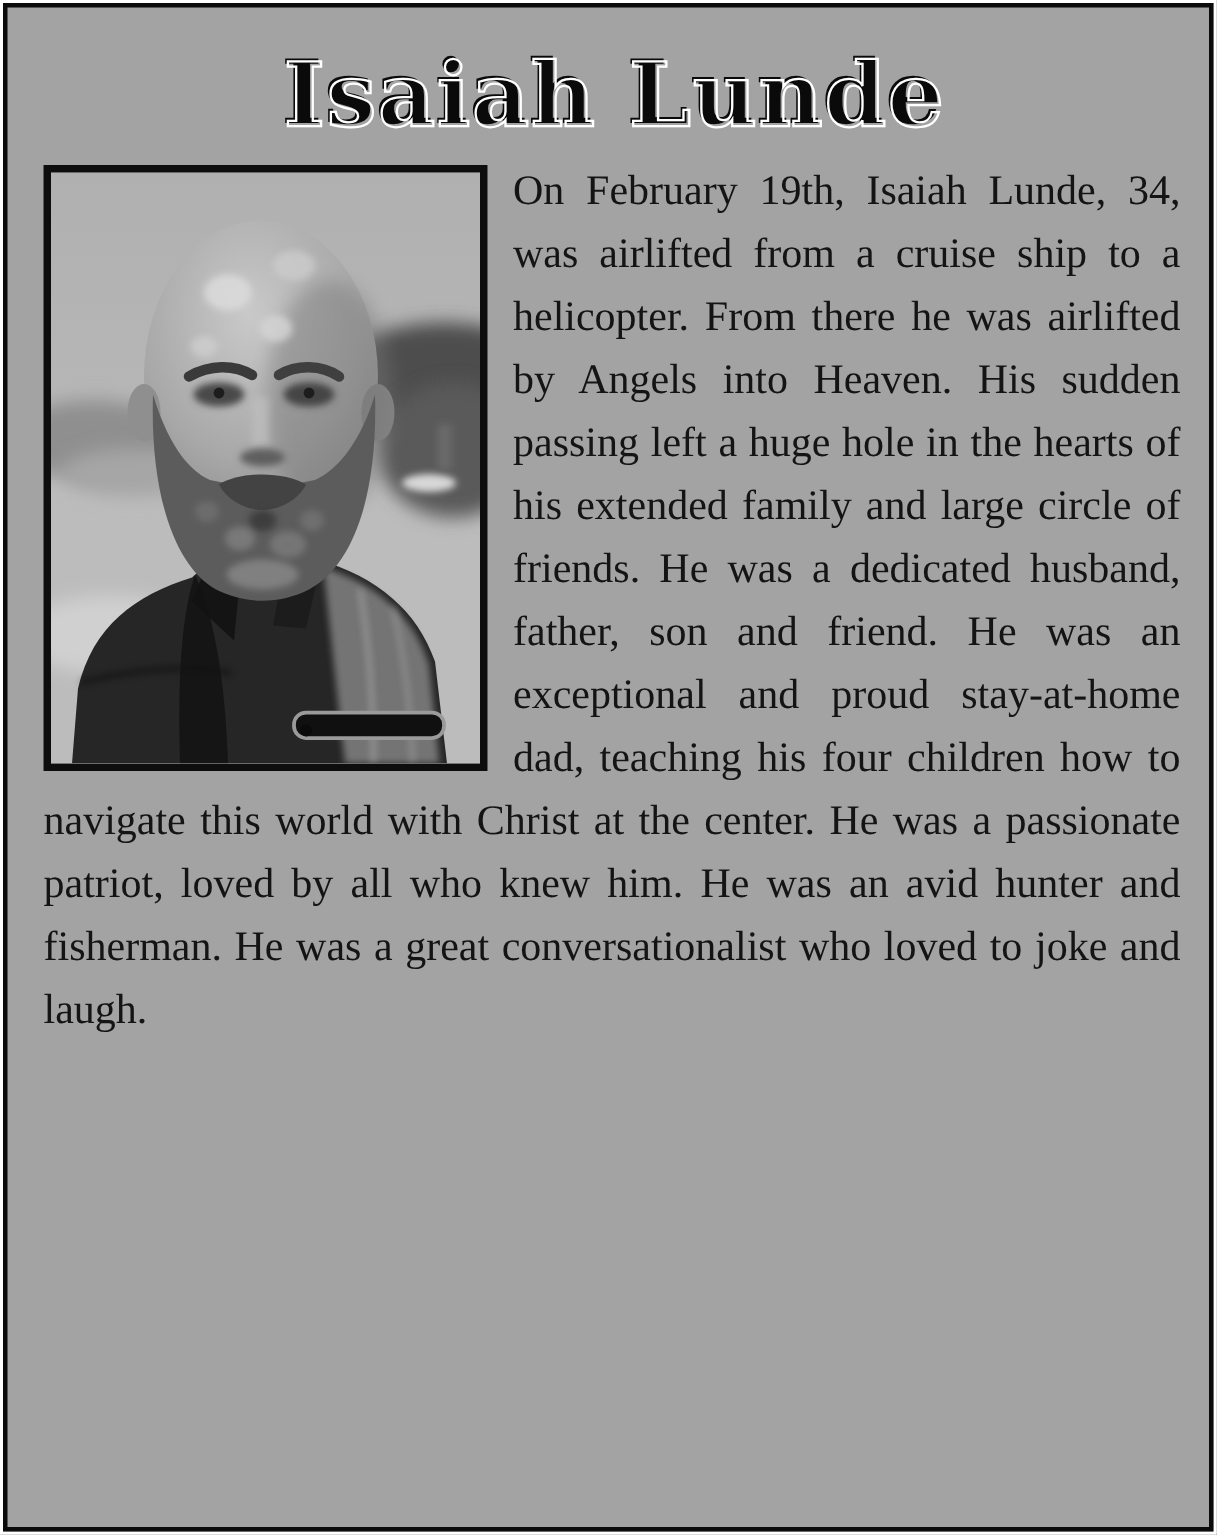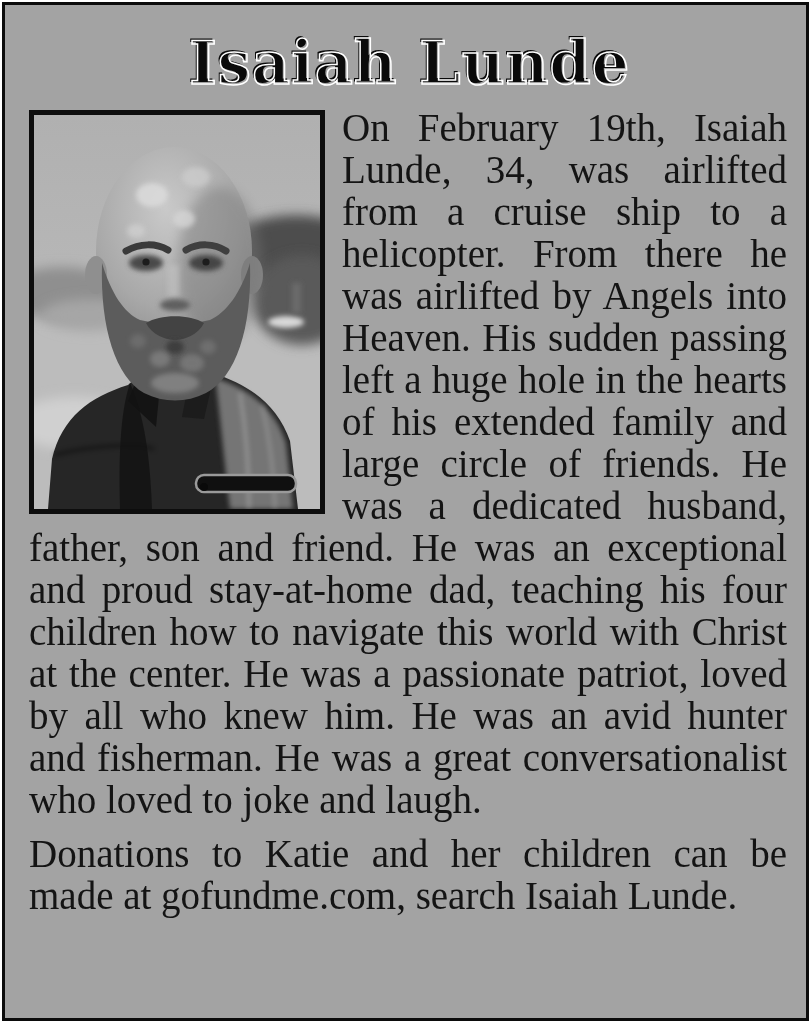--- a/index.html
+++ b/index.html
@@ -36,21 +36,21 @@
     box-sizing: border-box;
     border: 5px solid #0d0d0d;
     margin: 3px 17px 8px 0;
     background: #b3b3b3;
     overflow: hidden;
   }
   .photo-frame svg { display: block; width: 286px; height: 394px; }
   .obit-text p {
     margin: 0 0 12px 0;
     font-family: "Liberation Serif", serif;
-    font-size: 39px;
+    font-size: 28px;
     line-height: 42px;
     text-align: justify;
     color: #141414;
   }
 </style>
 </head>
 <body>
 
 <div class="sheet">
   <div class="page">
@@ -136,17 +136,16 @@
           <ellipse cx="141" cy="232" rx="9" ry="7" fill="#3c3c3c" filter="url(#b3)"></ellipse>
           <ellipse cx="126" cy="244" rx="10" ry="8" fill="#8d8d8d" opacity="0.6" filter="url(#b3)"></ellipse>
           <ellipse cx="158" cy="248" rx="12" ry="9" fill="#878787" opacity="0.6" filter="url(#b3)"></ellipse>
           <ellipse cx="141" cy="268" rx="24" ry="10" fill="#909090" opacity="0.7" filter="url(#b3)"></ellipse>
           <ellipse cx="174" cy="232" rx="8" ry="7" fill="#828282" opacity="0.5" filter="url(#b3)"></ellipse>
           <ellipse cx="104" cy="226" rx="8" ry="7" fill="#7d7d7d" opacity="0.5" filter="url(#b3)"></ellipse>
         </svg>
       </figure>
 
       <p>On February 19th, Isaiah Lunde, 34, was airlifted from a cruise ship to a helicopter. From there he was airlifted by Angels into Heaven. His sudden passing left a huge hole in the hearts of his extended family and large circle of friends. He was a dedicated husband, father, son and friend. He was an exceptional and proud stay-at-home dad, teaching his four children how to navigate this world with Christ at the center. He was a passionate patriot, loved by all who knew him. He was an avid hunter and fisherman. He was a great conversationalist who loved to joke and laugh.</p>
-      <p>Donations to Katie and her children can be made at gofundme.com, search Isaiah Lunde.</p>
     </div>
 
   </div>
 </div>
 
 </body></html>

